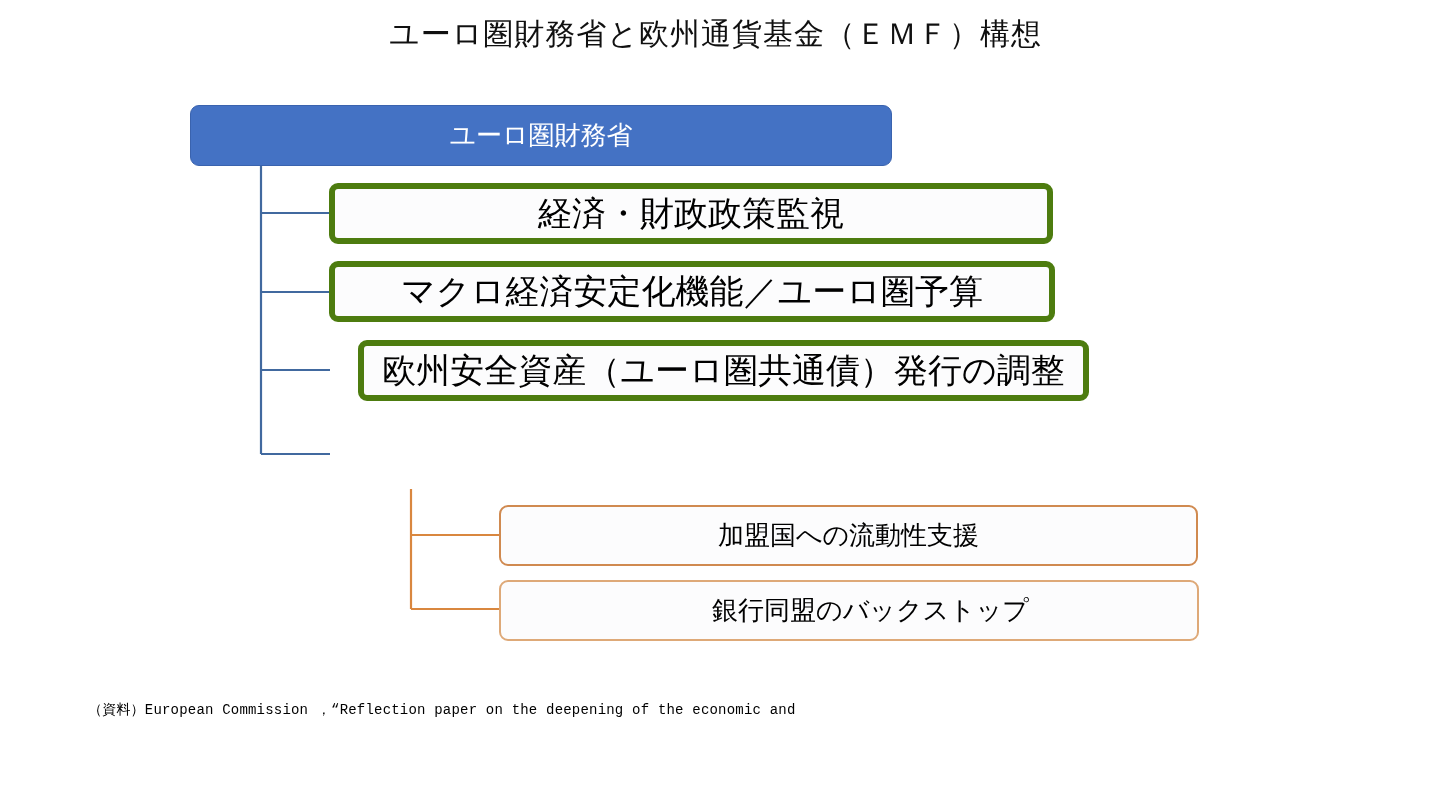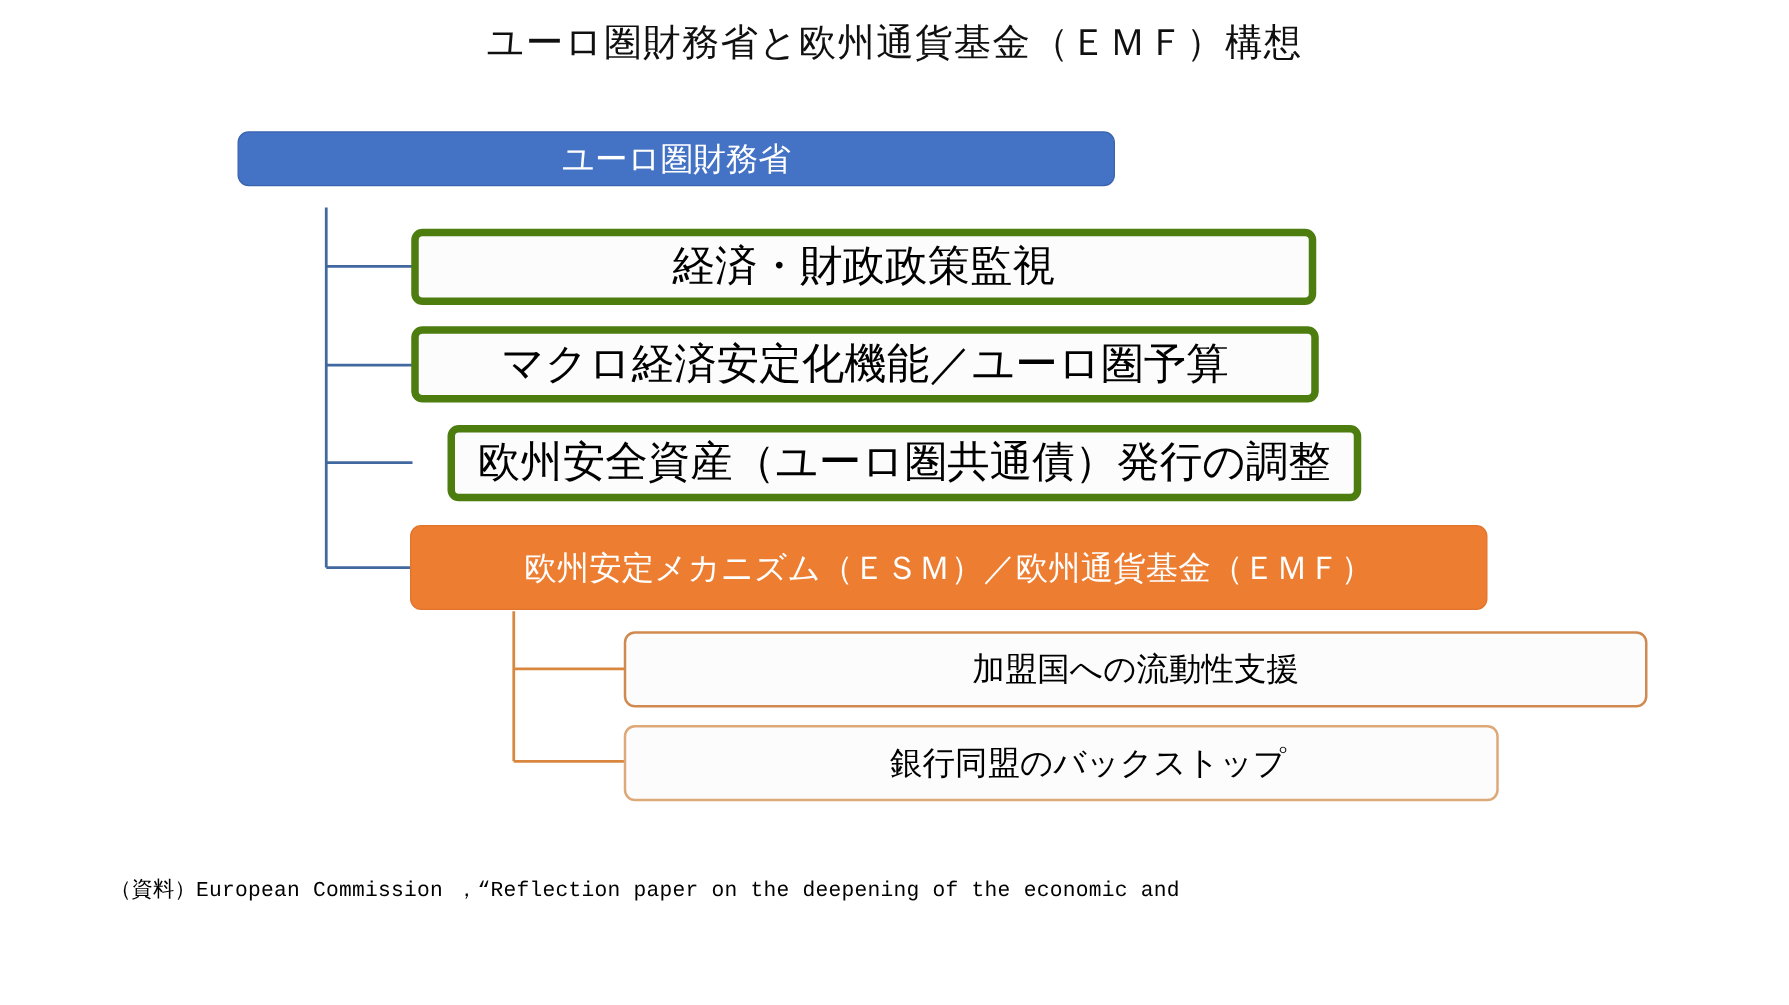--- a/index.html
+++ b/index.html
@@ -101,21 +101,21 @@
     border-color: #DEA978;
   }
 
   
   #source-note {
     position: absolute;
     left: 88px;
     top: 697px;
     width: 1270px;
     font-family: "Liberation Mono", "DejaVu Sans Mono", monospace;
-    font-size: 17px;
+    font-size: 14px;
     line-height: 1.95;
     color: #000000;
     letter-spacing: 0.2px;
   }
   #source-note .line2 {
     display: block;
     padding-left: 100px;
   }
   .src-seg { white-space: pre; }
 </style>
@@ -134,41 +134,38 @@
     <path d="M261,292 L330,292" stroke="#41699F" stroke-width="2.2" fill="none"></path>
     <path d="M261,370 L330,370" stroke="#41699F" stroke-width="2.2" fill="none"></path>
     <path d="M261,454 L330,454" stroke="#41699F" stroke-width="2.2" fill="none"></path>
 
     <path d="M411,489 L411,609" stroke="#D9873F" stroke-width="2.2" fill="none"></path>
 
     <path d="M411,535 L500,535" stroke="#D9873F" stroke-width="2.2" fill="none"></path>
     <path d="M411,609 L500,609" stroke="#D9873F" stroke-width="2.2" fill="none"></path>
   </svg>
 
-  <div class="node root" style="left:190px; top:105px; width:702px; height:44px;">
+  <div class="node root" style="left:190px; top:105px; width:702px; height:61px;">
     <span class="node-label">ユーロ圏財務省</span>
   </div>
 
   <div class="node branch-blue" style="left:329px; top:183px; width:724px; height:61px;">
     <span class="node-label">経済・財政政策監視</span>
   </div>
 
   <div class="node branch-blue" style="left:329px; top:261px; width:726px; height:61px;">
     <span class="node-label">マクロ経済安定化機能／ユーロ圏予算</span>
   </div>
 
   <div class="node branch-blue" style="left:329px; top:340px; width:731px; height:61px;margin-left:29px;">
     <span class="node-label">欧州安全資産（ユーロ圏共通債）発行の調整</span>
   </div>
 
-  <div class="node accent" style="left:328px; top:420px; width:862px; height:68px;">
-    <span class="node-label">欧州安定メカニズム（ＥＳＭ）／欧州通貨基金（ＥＭＦ）</span>
-  </div>
 
-  <div class="node branch-orange" style="left:499px; top:505px; width:819px; height:61px;">
+  <div class="node branch-orange" style="left:499px; top:505px; width:699px; height:61px;">
     <span class="node-label">加盟国への流動性支援</span>
   </div>
 
   <div class="node branch-orange faint" style="left:499px; top:580px; width:700px; height:61px;padding-left:43px;">
     <span class="node-label">銀行同盟のバックストップ</span>
   </div>
 
 </div>
 
 <div id="source-note">

